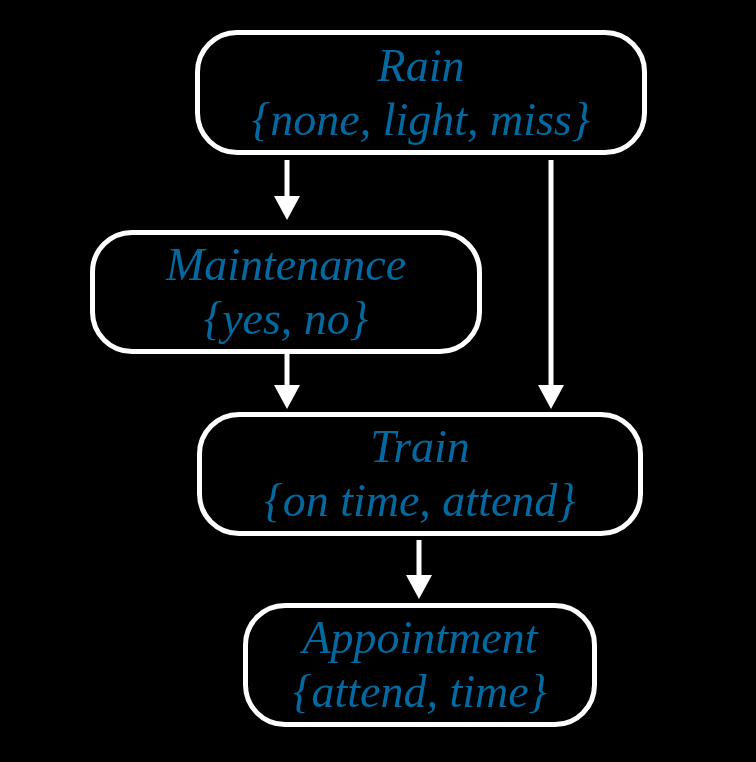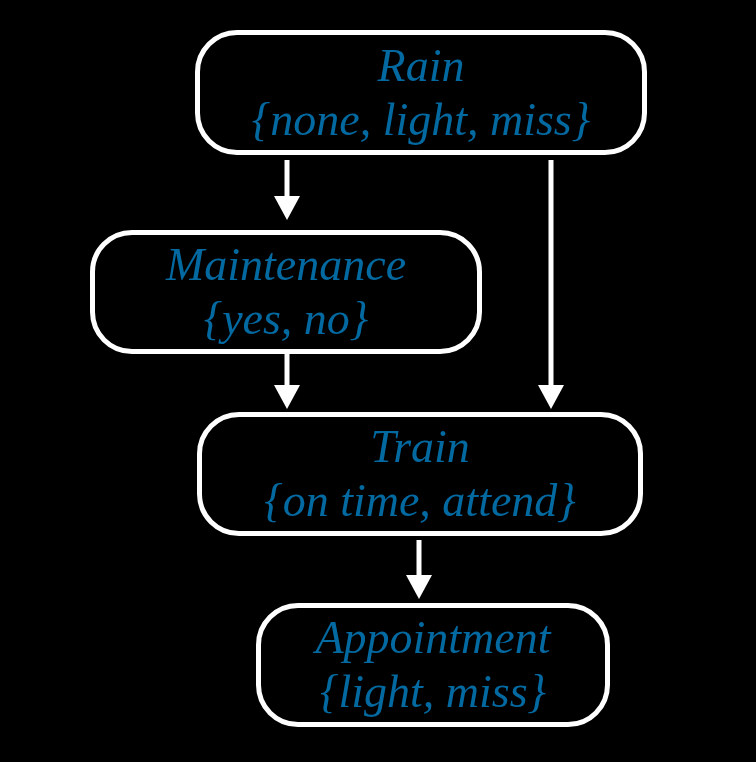--- a/index.html
+++ b/index.html
@@ -27,21 +27,21 @@
     justify-content: center;
     text-align: center;
     font-style: italic;
     font-size: 46px;
     line-height: 54px;
     background: #000000;
   }
   #node-rain        { left: 195px; top:  30px; width: 452px; height: 125px; }
   #node-maintenance { left:  90px; top: 222px; width: 392px; height: 124px; margin-top: 8px; }
   #node-train       { left: 197px; top: 412px; width: 446px; height: 124px; }
-  #node-appointment { left: 256px; top: 603px; width: 354px; height: 124px; }
+  #node-appointment { left: 243px; top: 603px; width: 354px; height: 124px; }
 
   #edges-layer {
     position: absolute;
     left: 0; top: 0;
     width: 756px;
     height: 762px;
     pointer-events: none;
   }
   #edges-layer line {
     stroke: #ffffff;
@@ -89,16 +89,16 @@
     <span>{yes, no}</span>
   </div>
 
   <div class="node" id="node-train">
     <span>Train</span>
     <span>{on time, attend}</span>
   </div>
 
   <div class="node" id="node-appointment">
     <span>Appointment</span>
-    <span>{light, miss}</span>
+    <span>{attend, time}</span>
   </div>
 
 </div>
 
 </body></html>

